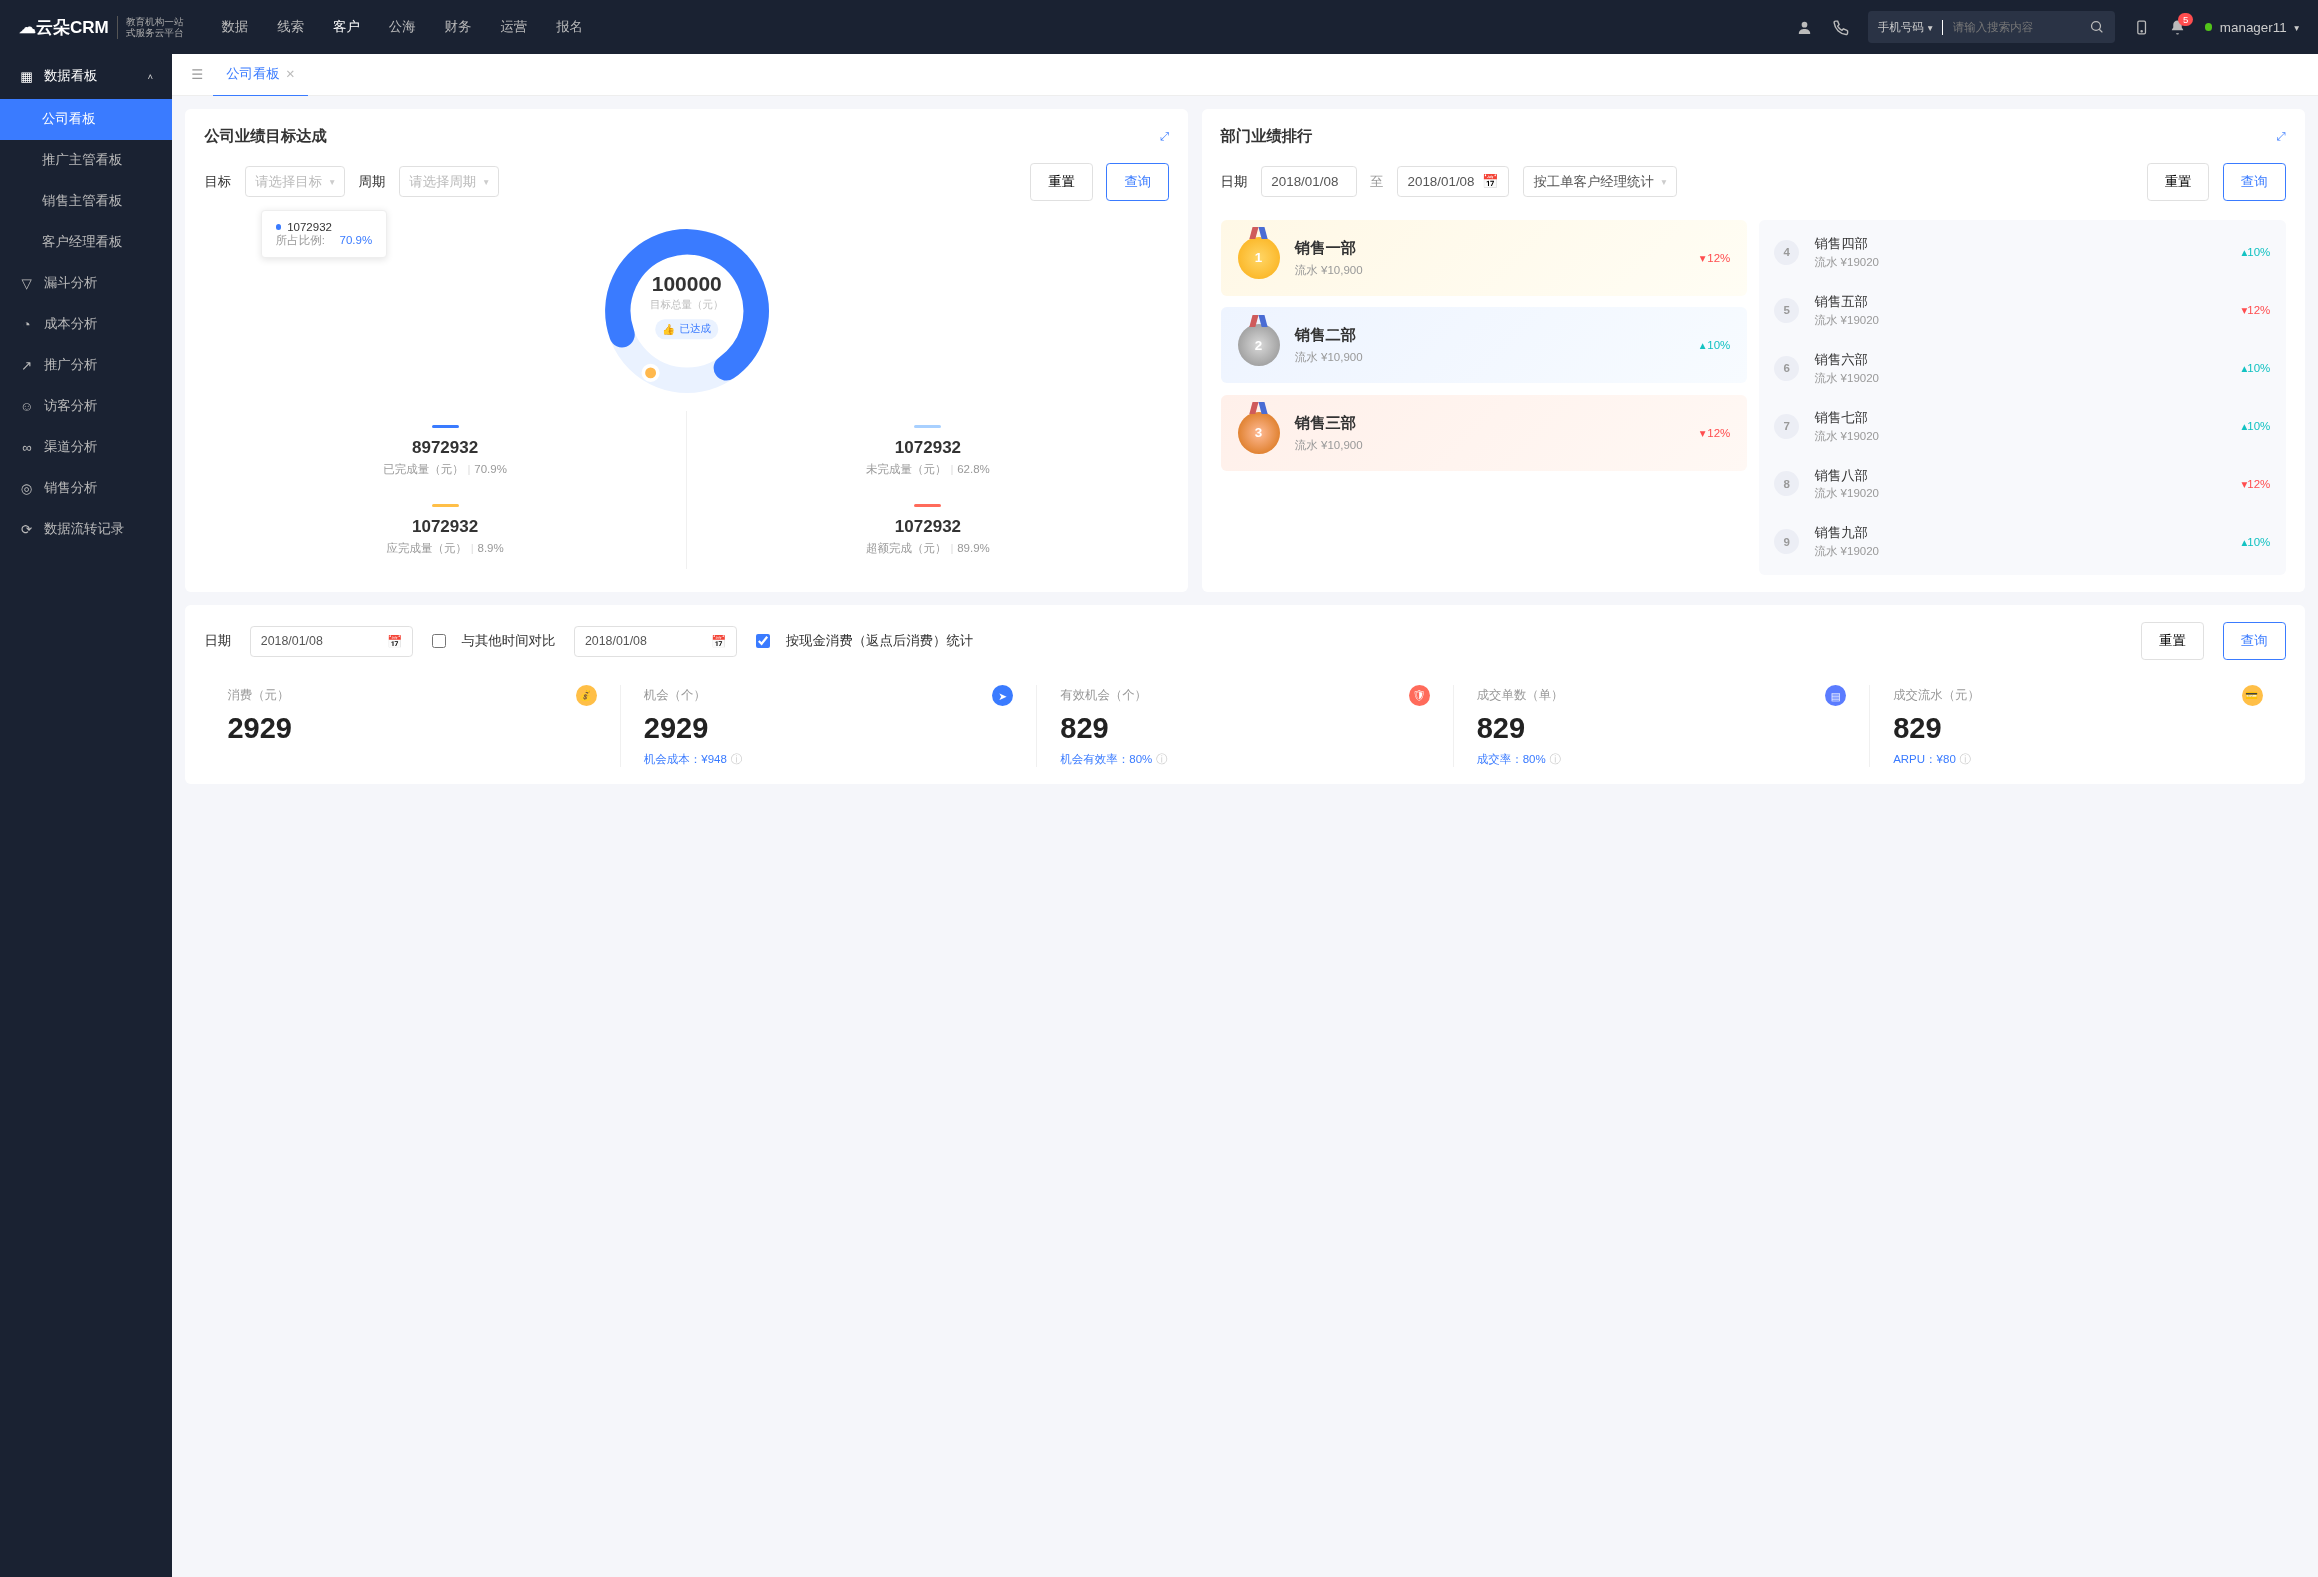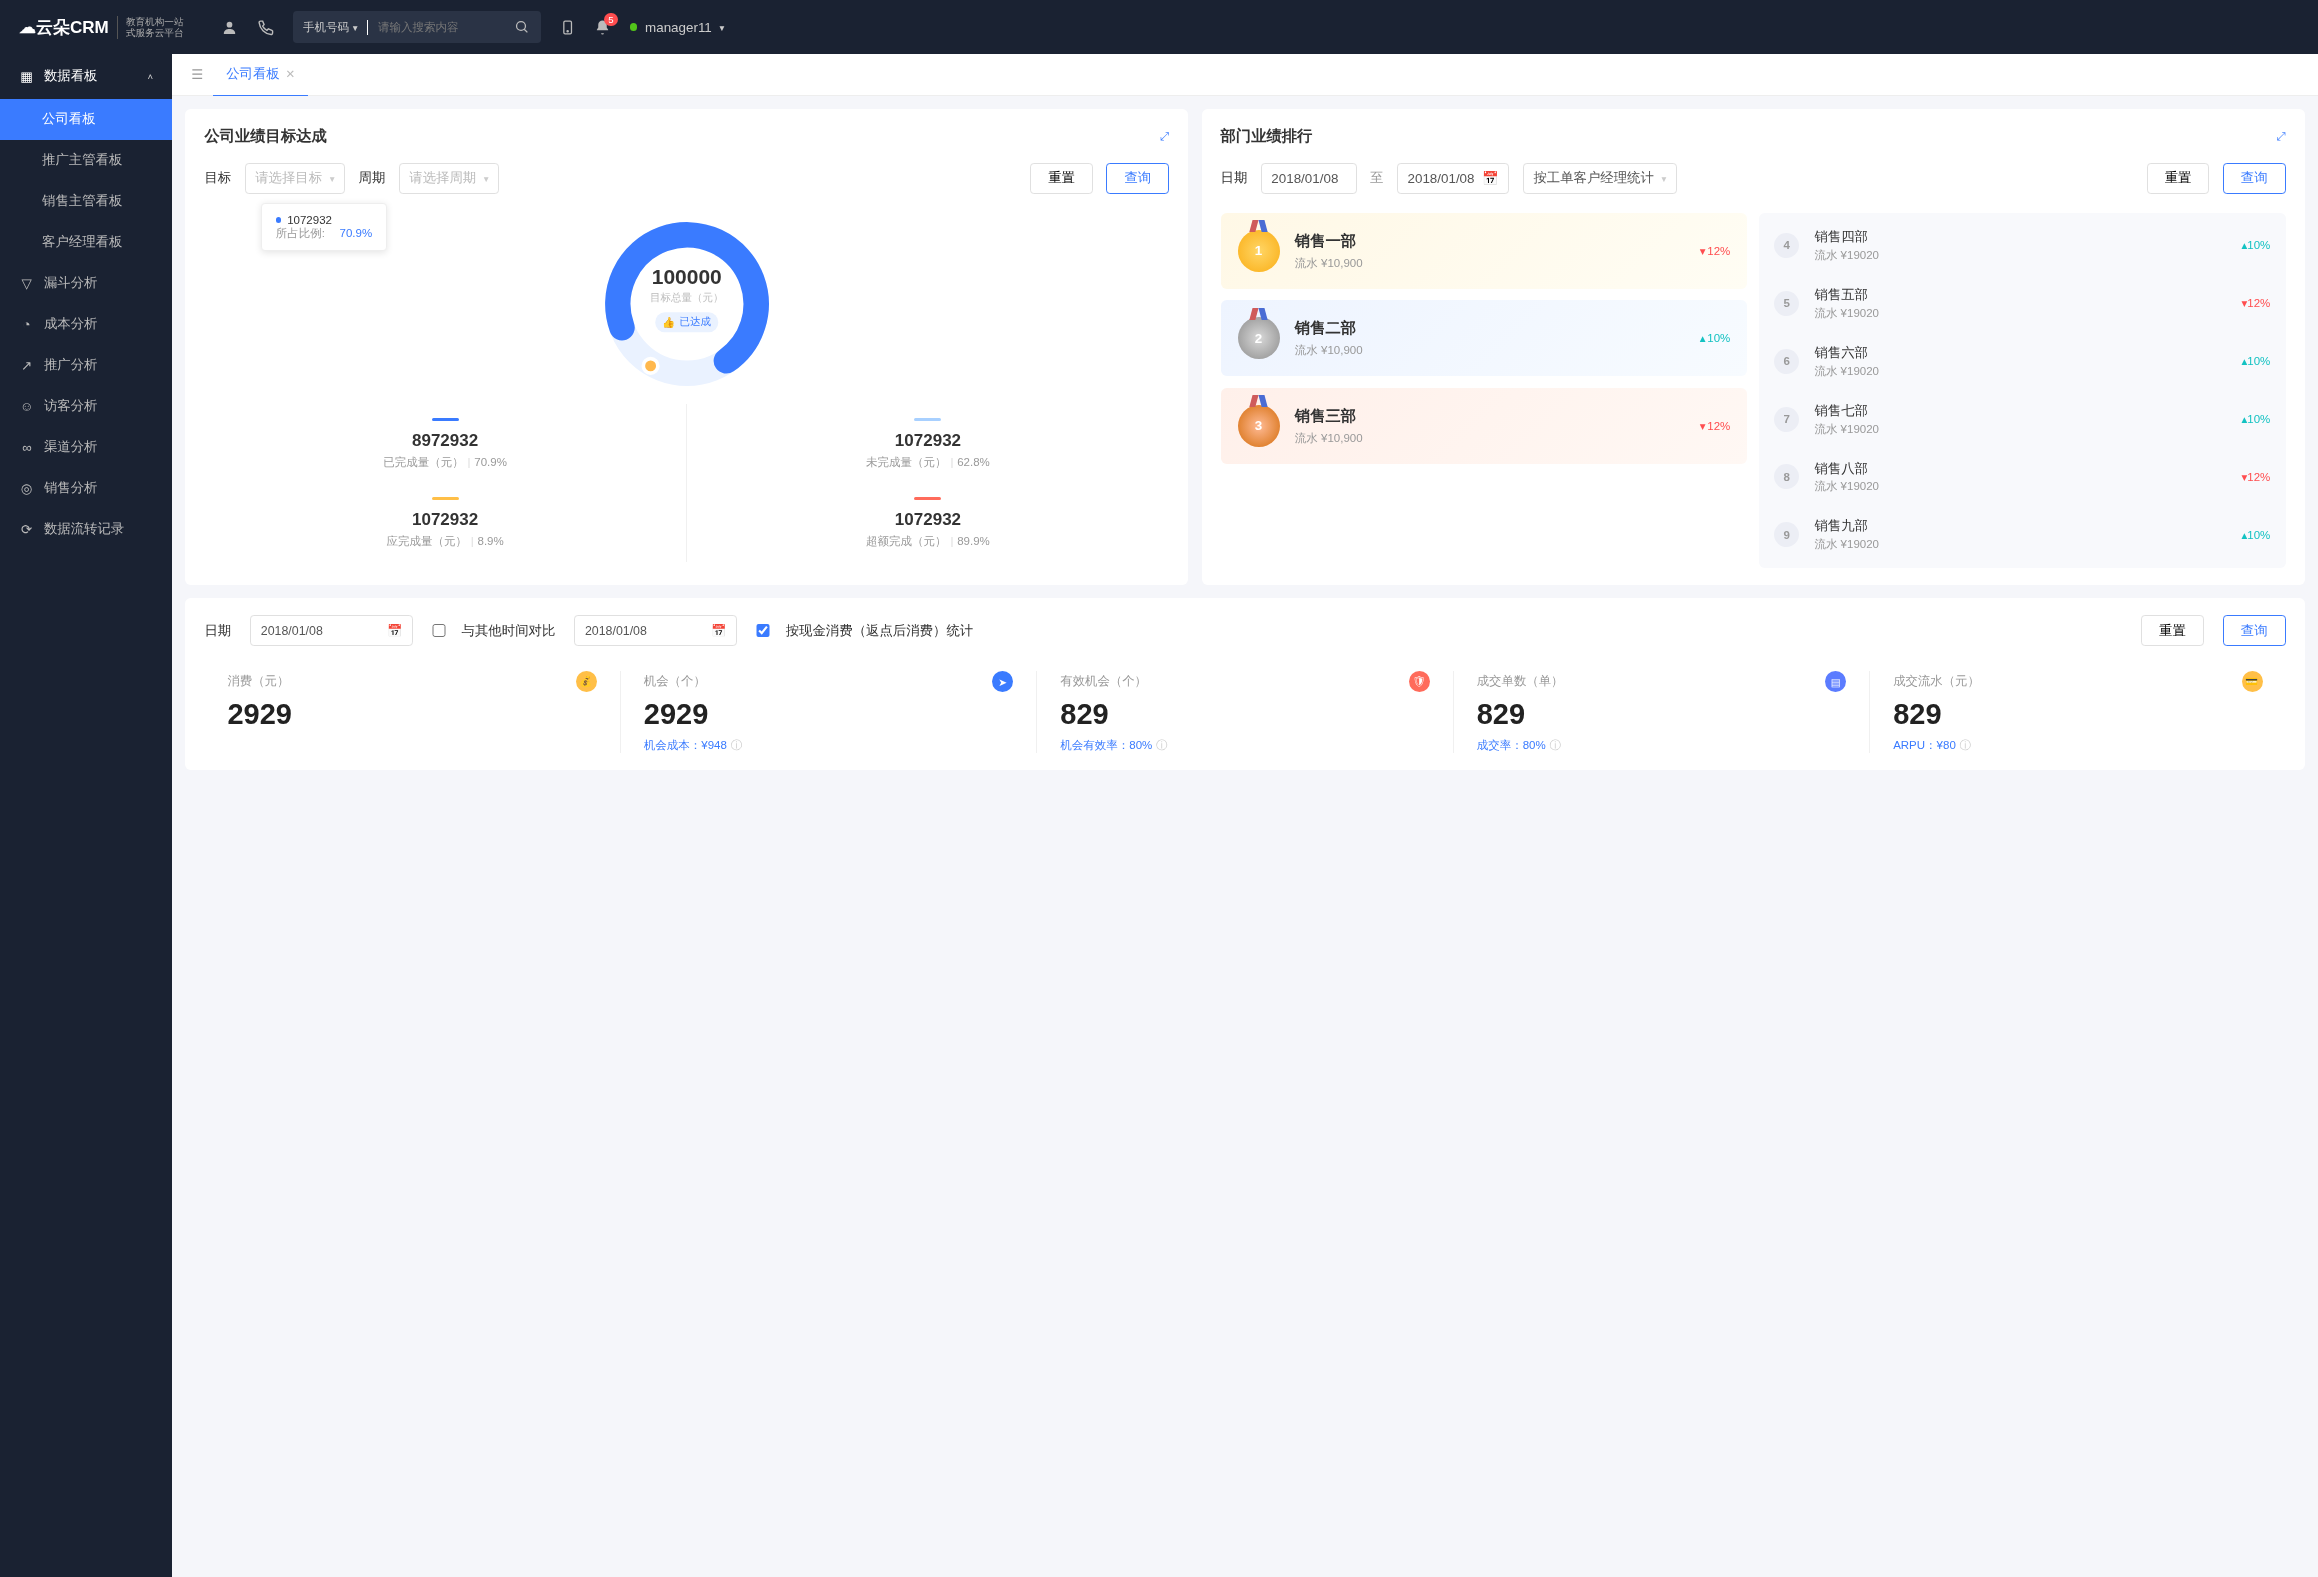--- a/index.html
+++ b/index.html
@@ -43,21 +43,21 @@
 .content { padding: 13.4px; display: grid; grid-template-columns: 1fr 1.1fr; gap: 13.4px; }
 .card { background: #fff; border-radius: 5.7px; padding: 17px 19px; }
 .card-head { display: flex; align-items: center; justify-content: space-between; margin-bottom: 15.3px; }
 .card-title { font-size: 15.3px; font-weight: 600; color:#333;}
 .expand-icon { color:#3a7bff; cursor:pointer; font-size:11.5px;}
 
 .filters { display: flex; align-items: center; gap: 13.4px; flex-wrap: wrap; }
 .lbl { color: #333; font-size: 13.4px; }
 .select-box { border: 1px solid #e0e0e0; border-radius: 3.8px; height: 31px; display: flex; align-items: center; padding: 0 9.6px; color: #bbb; gap: 7.6px; min-width:96px; justify-content:space-between; background:#fff;}
 .select-box.has-val { color:#555;}
-.btn { height: 31px; padding: 0 17px; border: 1px solid #e0e0e0; border-radius: 3.8px; background: #fff; cursor: pointer; font-size:13.4px; display:inline-flex; align-items:center;}
+.btn { height: 38px; padding: 0 17px; border: 1px solid #e0e0e0; border-radius: 3.8px; background: #fff; cursor: pointer; font-size:13.4px; display:inline-flex; align-items:center;}
 .btn.primary-outline { color: #3a7bff; border-color: #3a7bff; }
 
 
 .donut-area { position: relative; display: flex; justify-content: center; padding: 19px 0 9.6px; }
 .donut-tip { position: absolute; left: 57px; top: 9.6px; background: #fff; border: 1px solid #eee; box-shadow: 0 1.9px 7.6px rgba(0,0,0,.1); border-radius: 3.8px; padding: 9.6px 13.4px; font-size: 11.5px; }
 .donut-tip .row { display:flex; align-items:center; gap:5.7px;}
 .donut-tip .dot2 { width:5.7px; height:5.7px; border-radius:50%; background:#3a7bff;}
 .donut-tip .muted{ color:#999;}
 .donut-tip .val{ color:#3a7bff;}
 .donut-center { position: absolute; top: 50%; left: 50%; transform: translate(-50%, -50%); text-align: center; }
@@ -114,20 +114,29 @@
 .metric-sub .q{ color:#ccc;}
 svg{ display:block;}
 </style>
 </head>
 <body>
 
 <div class="topnav">
   <div class="logo">
     <span class="logo-mark">☁<span>云朵CRM</span></span>
     <span class="logo-sub"><span>教育机构一站</span><br><span>式服务云平台</span></span>
+  </div>
+  <div class="nav-items">
+    <span class="nav-item">数据</span>
+    <span class="nav-item">线索</span>
+    <span class="nav-item active">客户</span>
+    <span class="nav-item">公海</span>
+    <span class="nav-item">财务</span>
+    <span class="nav-item">运营</span>
+    <span class="nav-item">报名</span>
   </div>
   <div class="nav-icons">
     <span>
       <svg width="17" height="17" viewBox="0 0 24 24" fill="#bbb">
           <circle cx="12" cy="8" r="4"></circle>
           <path d="M4 20c0-4 4-6 8-6s8 2 8 6v1H4z"></path>
         </svg>
     </span>
     <span>
       <svg width="17" height="17" viewBox="0 0 24 24" fill="none" stroke="#bbb" stroke-width="2">

